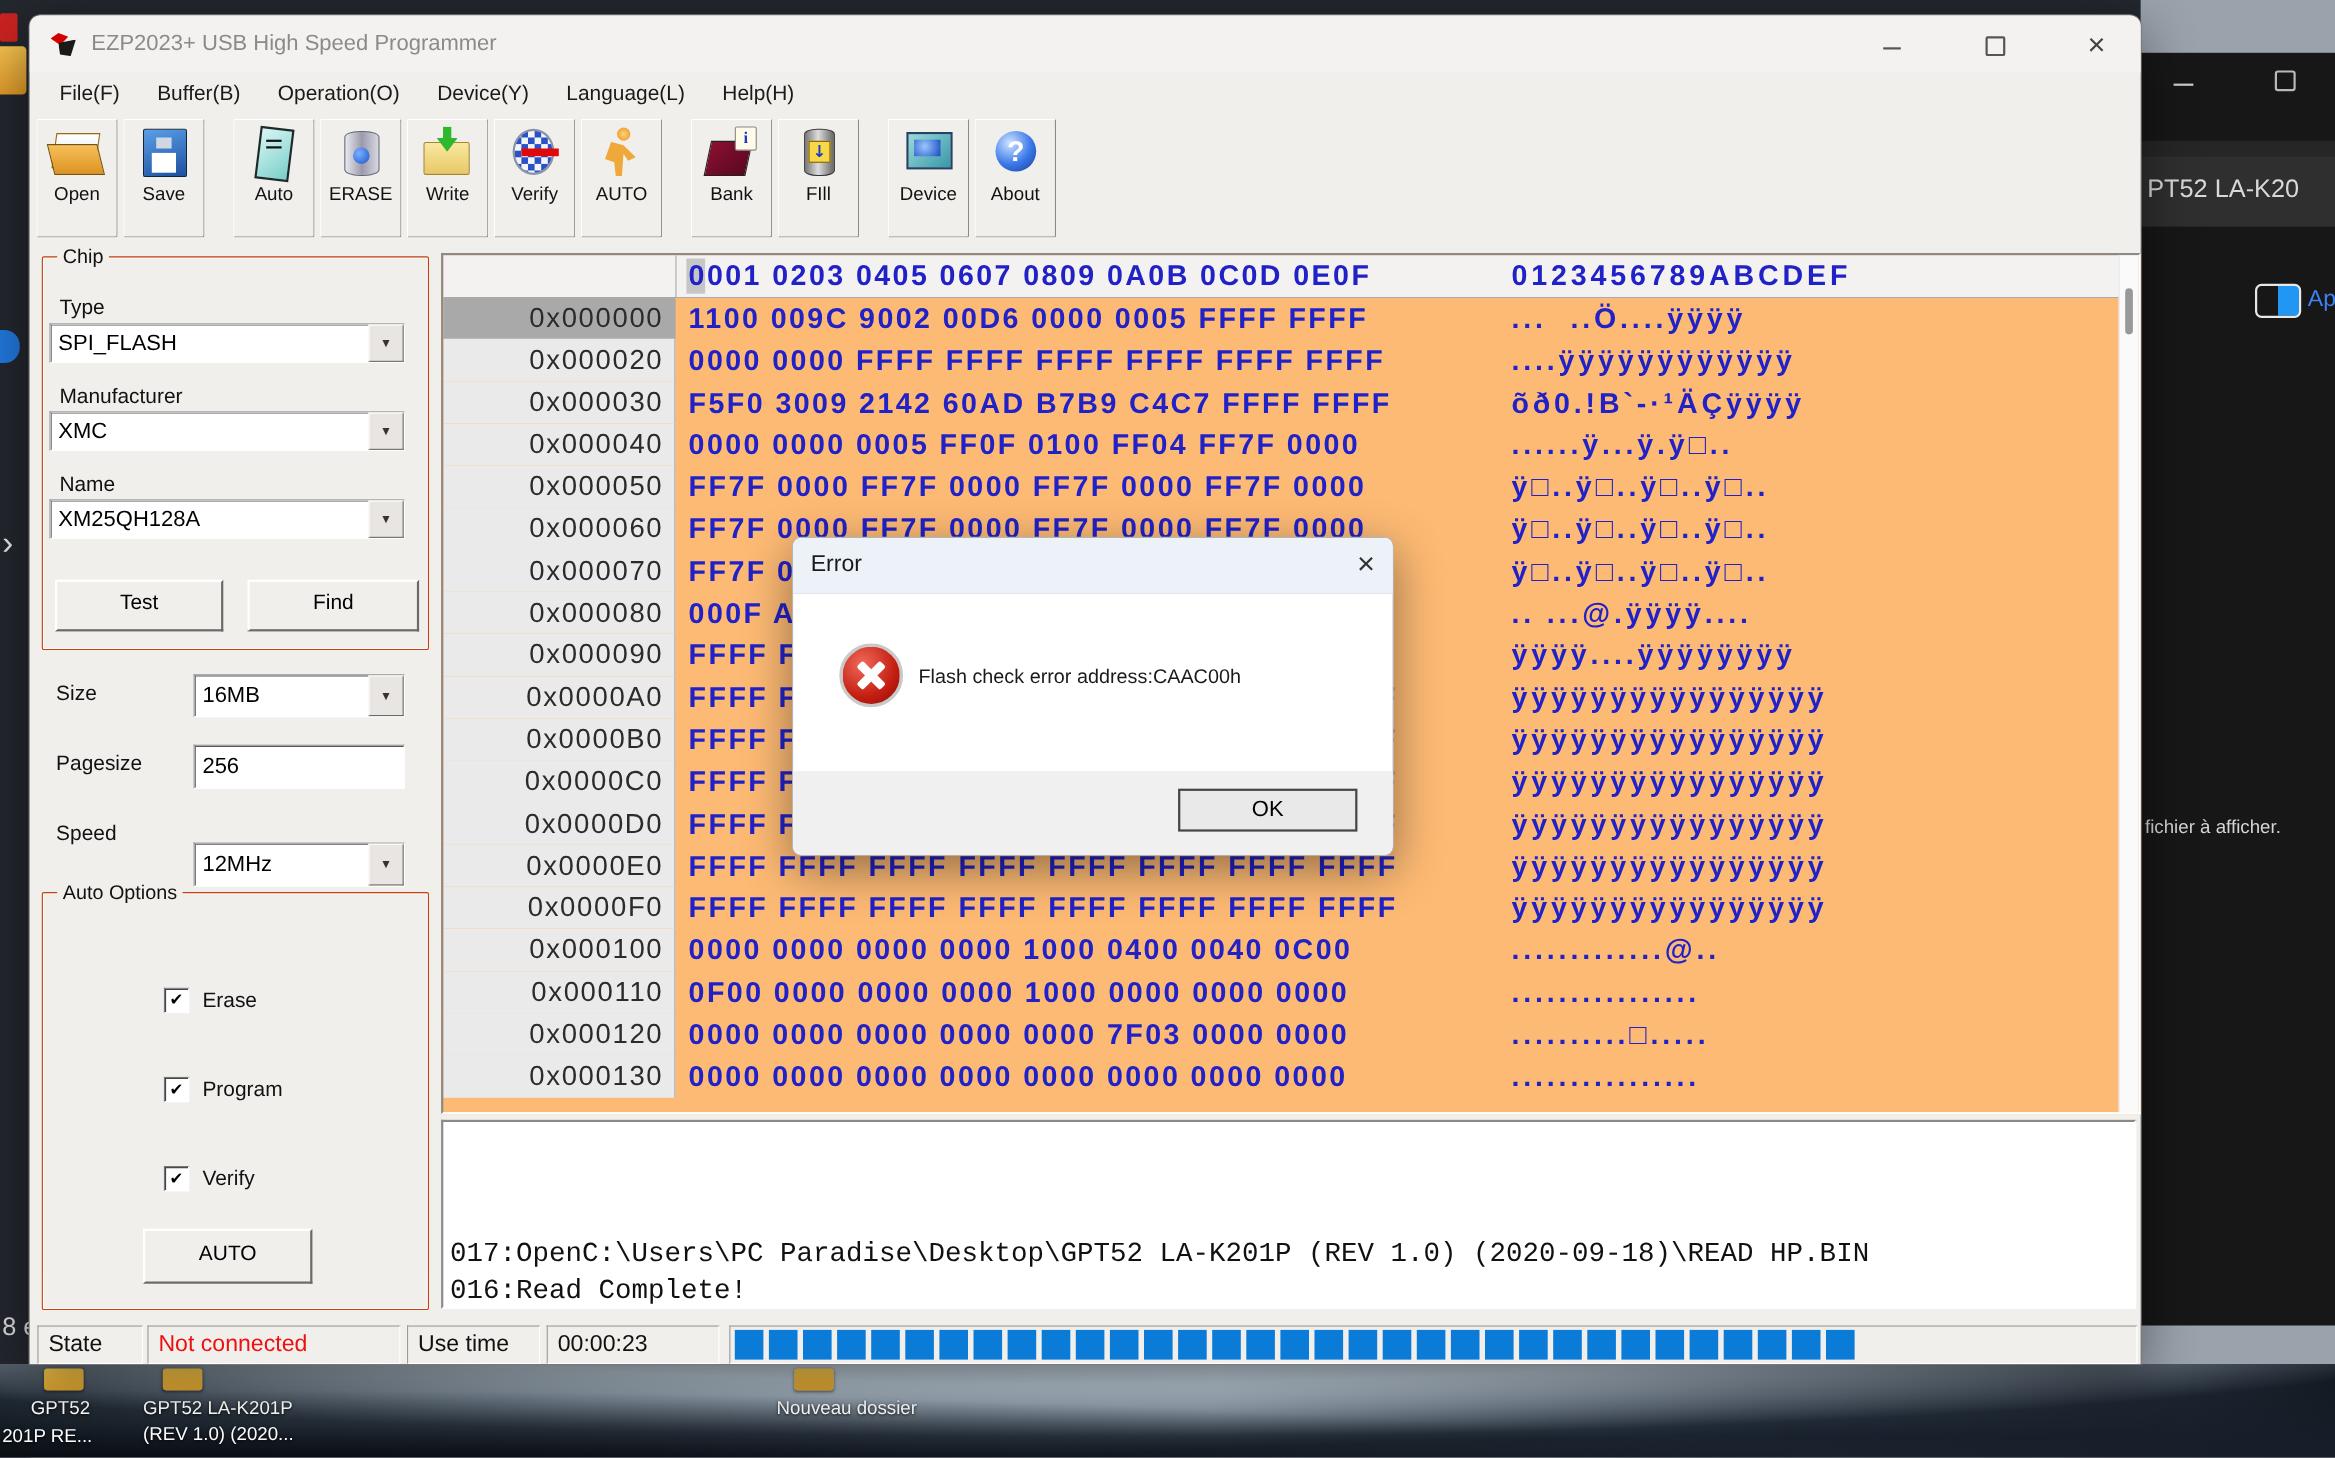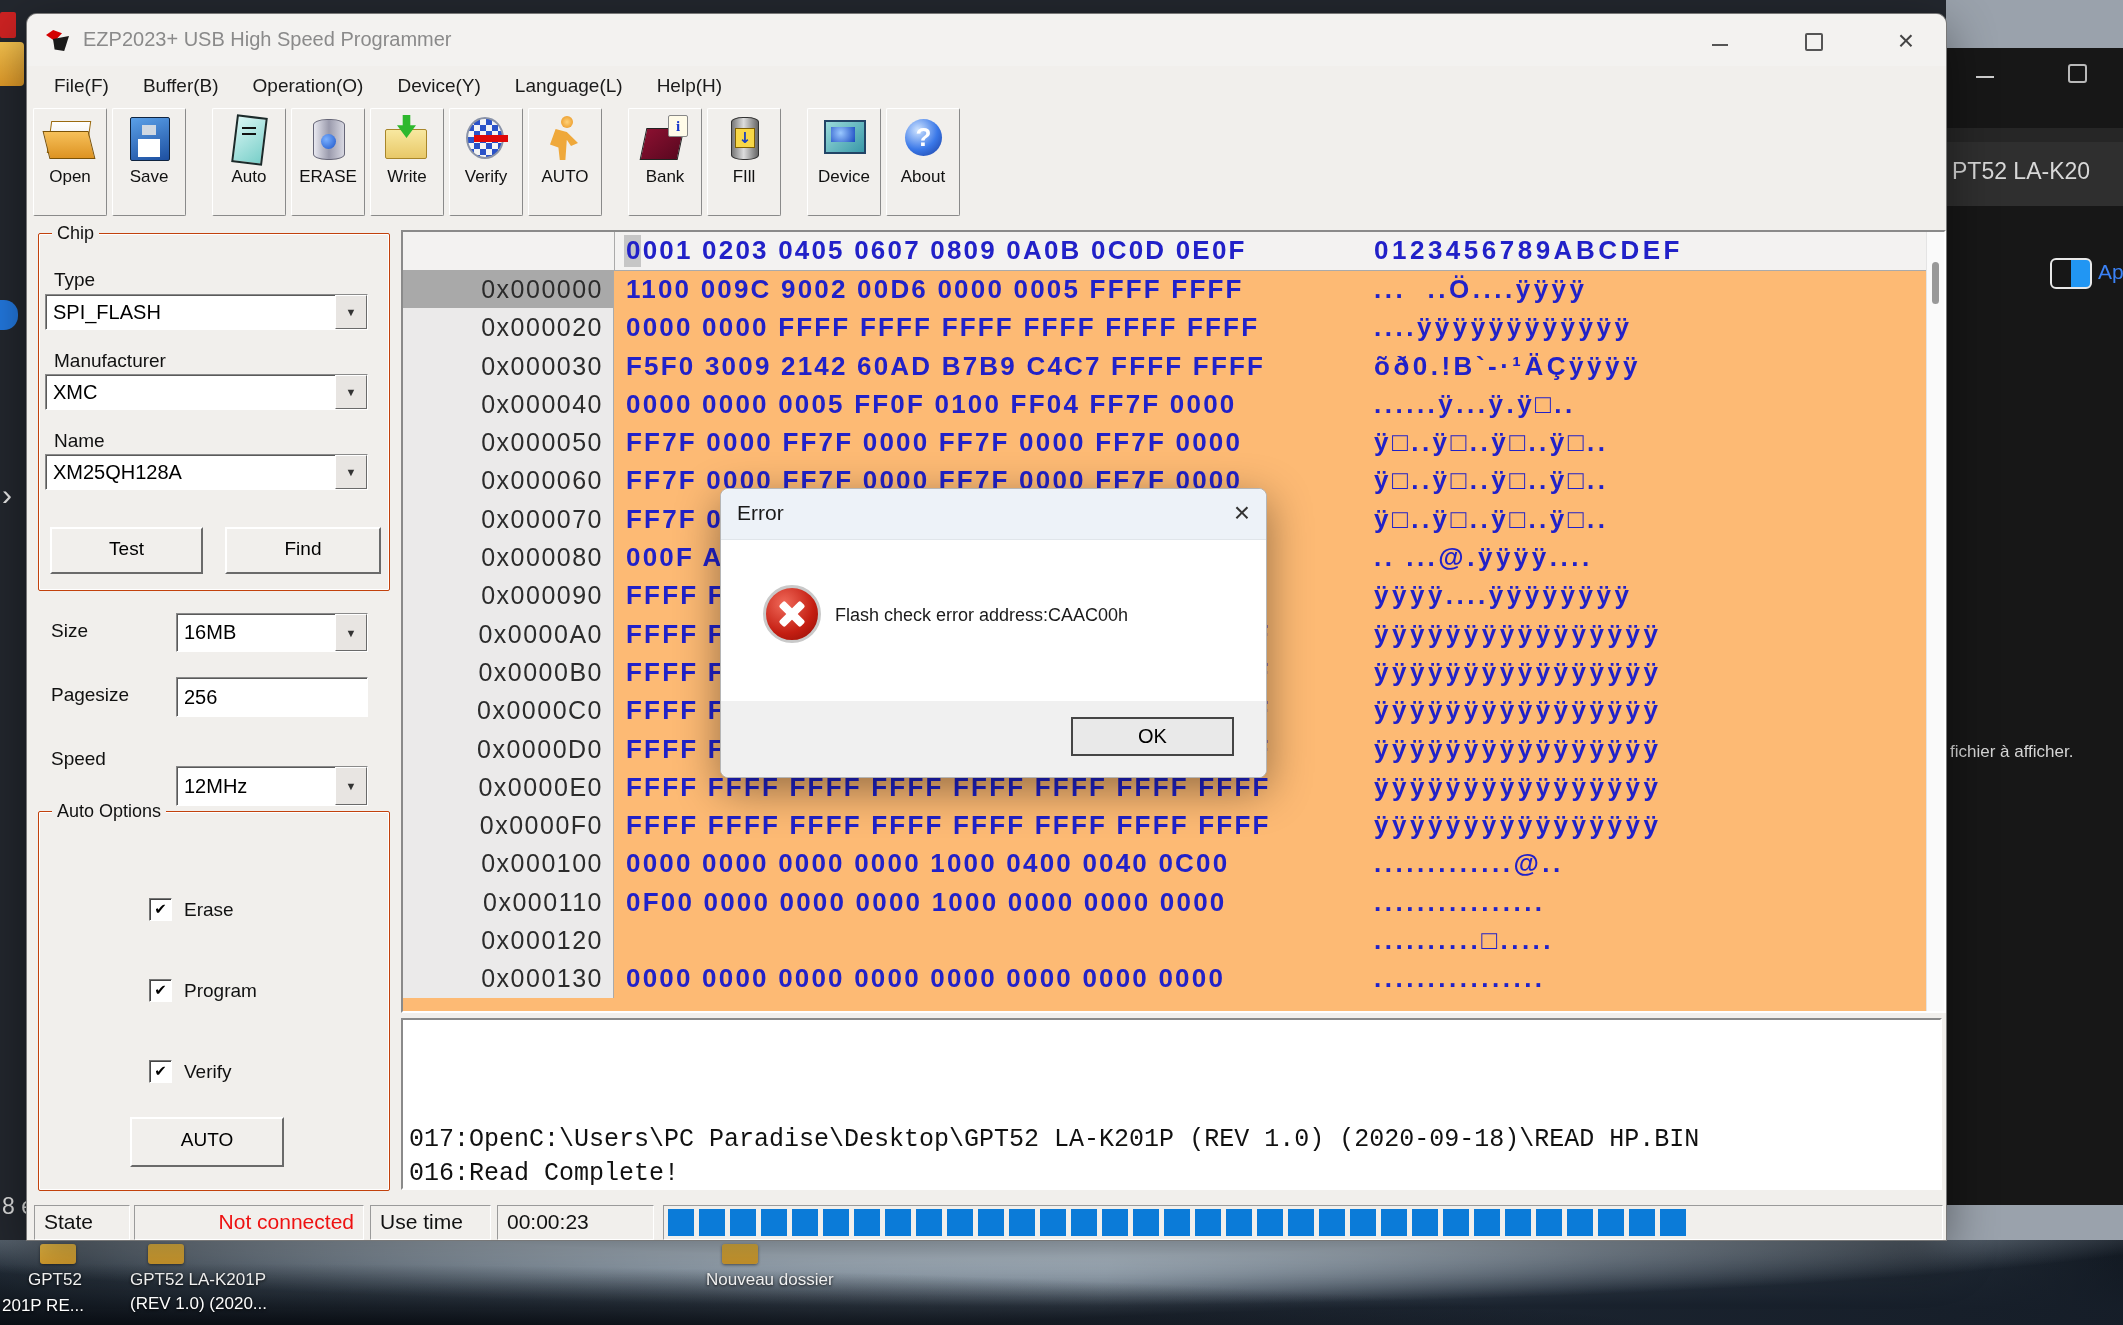--- a/index.html
+++ b/index.html
@@ -137,21 +137,21 @@
   #hex-scrollbar{position:absolute;right:0;top:0;width:17px;height:100%;background:#fafafa;border-left:1px solid #e4e4e4}
   #hex-scrollbar .thumb{position:absolute;left:5px;top:30px;width:7px;height:42px;background:#999;border-radius:4px}
   
   #log-panel{position:absolute;left:374px;top:1004px;width:1541px;height:172px;background:#fff;
       border:2px solid;border-color:#8a8a8a #fff #fff #8a8a8a;box-sizing:border-box;overflow:hidden;
       font-family:"Liberation Mono",monospace;font-size:25px;color:#111;padding:3px 6px;line-height:33.4px;white-space:pre}
   
   .sb{position:absolute;top:1191px;height:35px;background:#f1efec;border:1px solid;border-color:#9a9a9a #fff #fff #9a9a9a;
       box-sizing:border-box;font-size:21px;color:#111;line-height:32px;padding:0 9px;white-space:nowrap}
   #sb-state{left:7px;width:96px}
-  #sb-conn{left:107px;width:230px;color:#ee1111;text-align:right}
+  #sb-conn{left:107px;width:230px;color:#ee1111;text-align:left}
   #sb-usetime{left:343px;width:121px}
   #sb-time{left:470px;width:157px}
   #sb-progress{left:636px;width:1280px;padding:3px 4px;display:flex;gap:5px;align-items:stretch}
   #sb-progress .seg{width:26px;flex:none}
   
   #dlg{position:absolute;left:720px;top:488px;width:545px;height:288px;background:#fff;border-radius:8px;
       border:1px solid #b5b5b5;box-shadow:0 12px 44px rgba(0,0,0,.42);z-index:60}
   #dlg-titlebar{position:absolute;left:0;top:0;width:100%;height:50px;background:#edf2f8;border-radius:8px 8px 0 0;border-bottom:1px solid #e0e5ea}
   #dlg-title{position:absolute;left:16px;top:12px;font-size:21px;color:#1a1a1a}
   #dlg-close{position:absolute;right:16px;top:8px;font-size:28px;color:#333}
@@ -442,20 +442,21 @@
         </div>
 
         <div class="hex-row">
           <div class="addr-cell">0x000110</div>
           <div class="hex-cell">0F00 0000 0000 0000 1000 0000 0000 0000</div>
           <div class="ascii-cell">................</div>
         </div>
 
         <div class="hex-row">
           <div class="addr-cell">0x000120</div>
+          <div class="hex-cell">0000 0000 0000 0000 0000 7F03 0000 0000</div>
           <div class="ascii-cell">..........□.....</div>
         </div>
 
         <div class="hex-row">
           <div class="addr-cell">0x000130</div>
           <div class="hex-cell">0000 0000 0000 0000 0000 0000 0000 0000</div>
           <div class="ascii-cell">................</div>
         </div>
       </div>
     <div id="hex-scrollbar">

